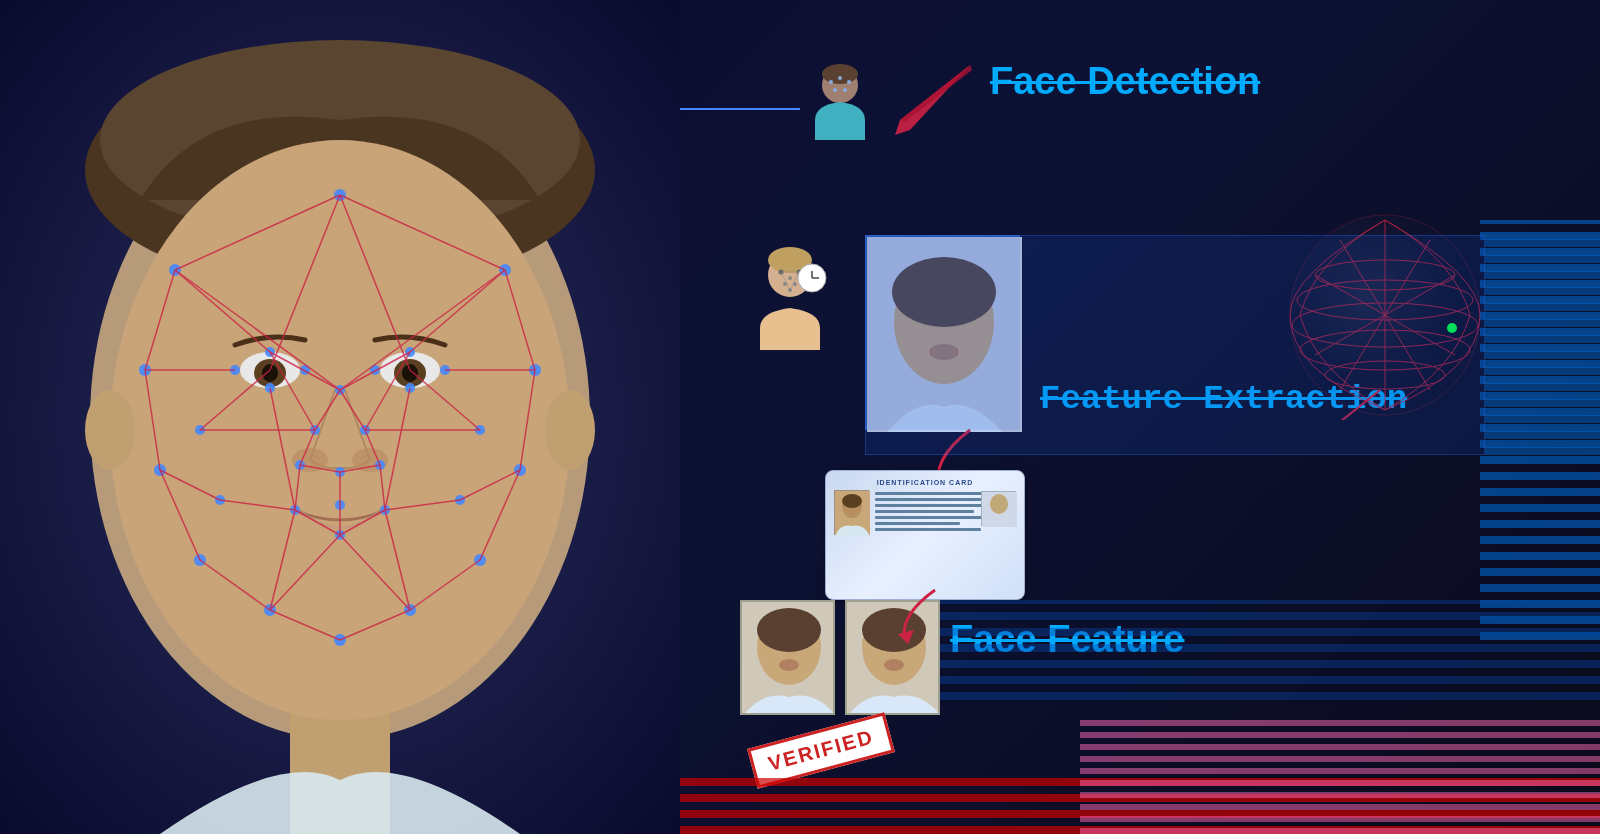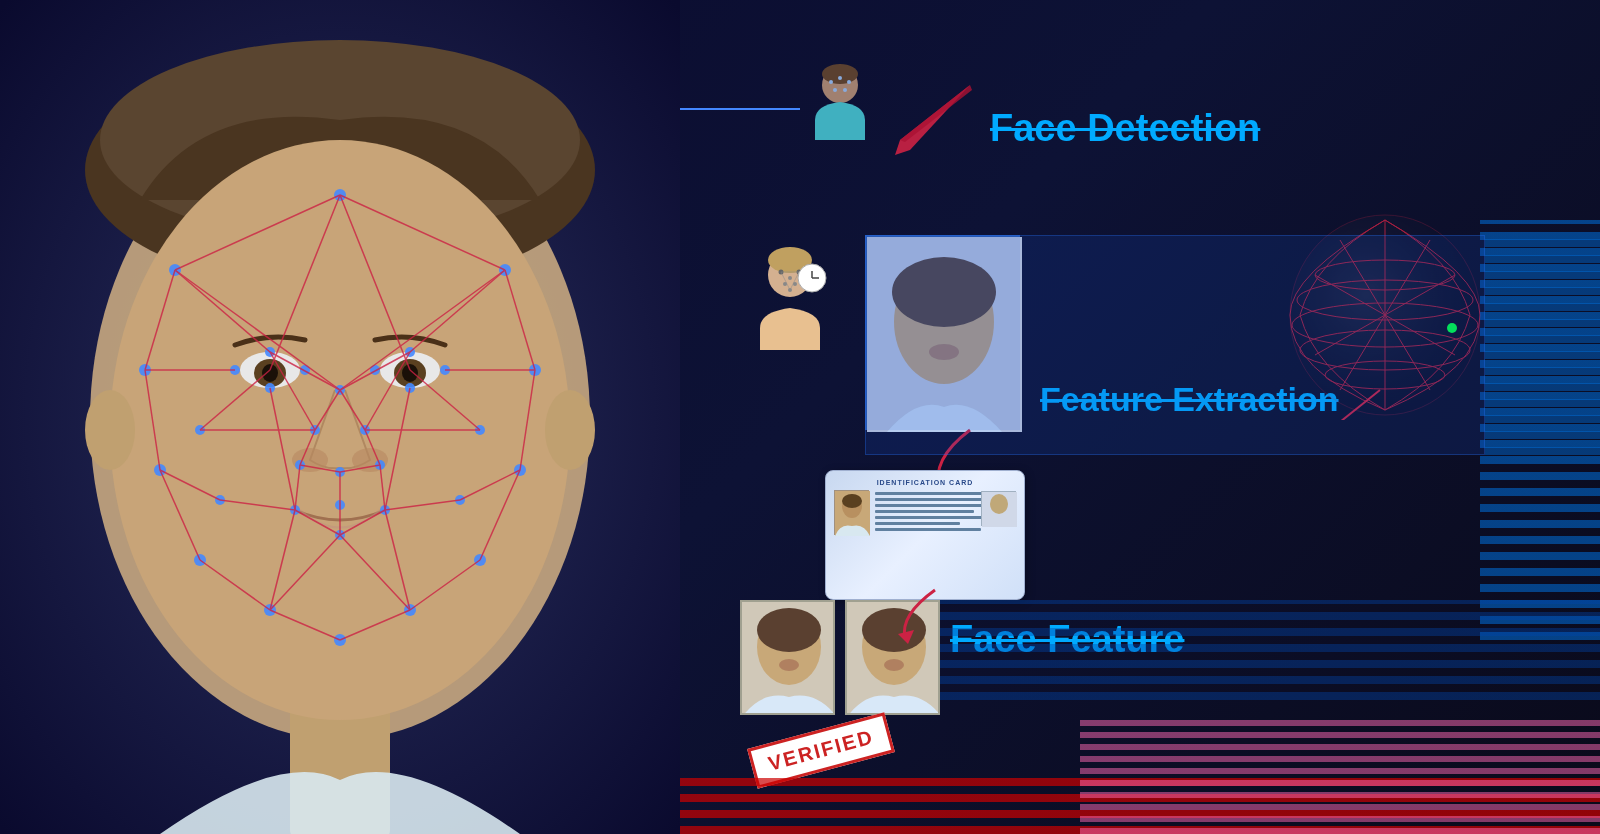--- a/index.html
+++ b/index.html
@@ -53,21 +53,21 @@
       width: 920px;
       height: 834px;
     }
 
     
     .face-detection-section {
       position: absolute;
       top: 60px;
       left: 120px;
       display: flex;
-      align-items: flex-end;
+      align-items: flex-start;
       gap: 20px;
     }
 
     .person-icon-blue {
       width: 80px;
       height: 90px;
       position: relative;
     }
 
     .id-card {
@@ -418,21 +418,21 @@
         <ellipse cx="77" cy="55" rx="52" ry="35" fill="#5a4030"></ellipse>
         <circle cx="60" cy="82" rx="12" fill="#5a4020"></circle>
         <circle cx="94" cy="82" rx="12" fill="#5a4020"></circle>
         <ellipse cx="77" cy="115" rx="15" ry="8" fill="#b08060"></ellipse>
         <path d="M 20 195 Q 50 160 77 170 Q 104 160 135 195" fill="#d8e8f8"></path>
       </svg>
     </div>
 
     <div style="position:absolute; top:235px; left:185px; width:155px; height:195px; background:rgba(40,100,220,0.15); pointer-events:none; z-index:1;"></div>
 
-    <div style="position:absolute; top:380px; left:360px;">
+    <div style="position:absolute; top:380px; left:360px;font-family:Liberation Mono, monospace;">
       <span style="font-size:34px; font-weight:bold; color:#00aaff; text-decoration: line-through; text-decoration-color: #00aaff;">Feature Extraction</span>
     </div>
 
     <div style="position:absolute; top:210px; right:110px; width:210px; height:210px;">
       <svg width="210" height="210" viewBox="0 0 210 210" xmlns="http://www.w3.org/2000/svg">
 
         <defs>
           <radialGradient id="sphereGrad" cx="40%" cy="40%" r="60%">
             <stop offset="0%" style="stop-color:#d0e0ff;stop-opacity:0.3"></stop>
             <stop offset="100%" style="stop-color:#080818;stop-opacity:0.1"></stop>

